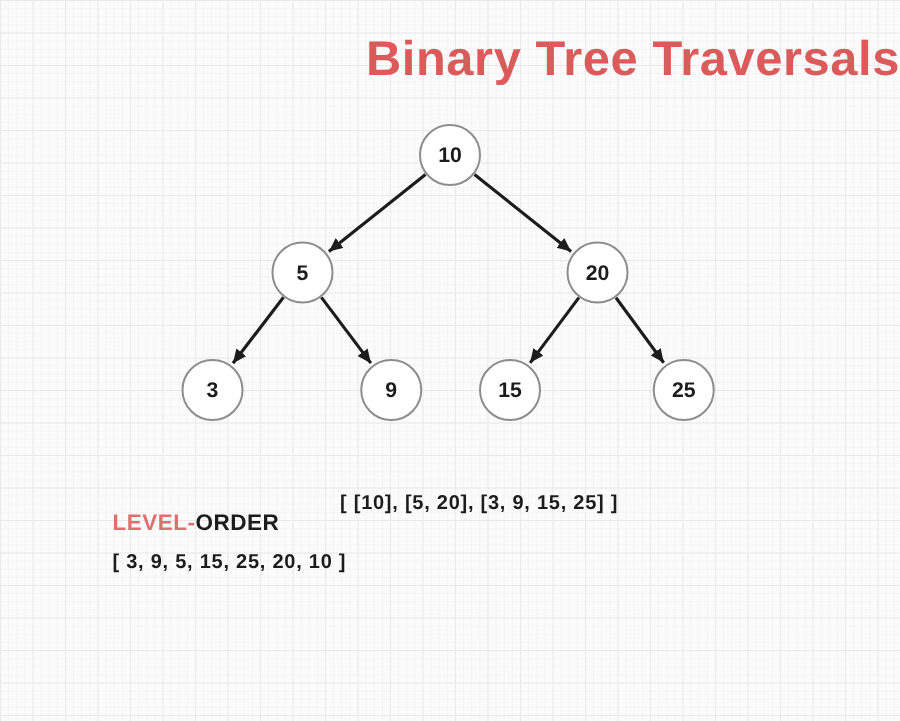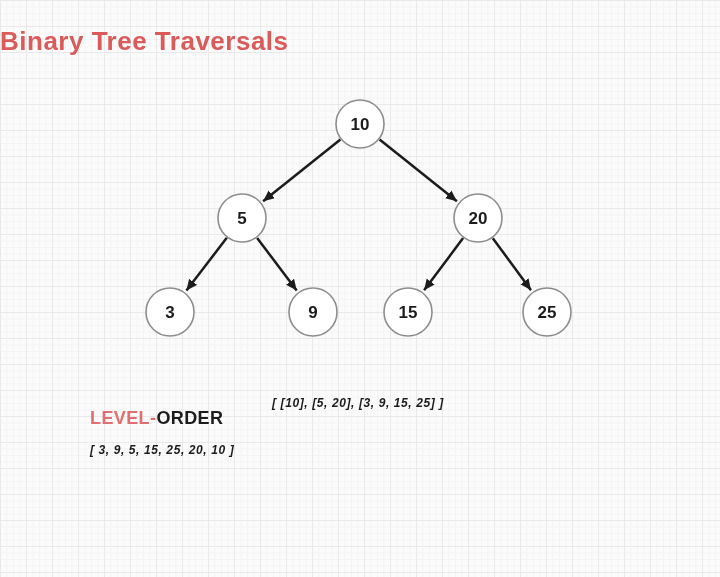--- a/index.html
+++ b/index.html
@@ -16,22 +16,22 @@
       linear-gradient(to right, #f4f4f4 1px, transparent 1px),
       linear-gradient(to bottom, #f4f4f4 1px, transparent 1px);
     background-size: 26px 26px, 26px 26px, 6.5px 6.5px, 6.5px 6.5px;
   }
   .title {
     position: absolute;
     top: 26px;
     left: 0;
     width: 100%;
     margin: 0;
-    text-align: left;
-    font-size: 26px;
+    text-align: right;
+    font-size: 39px;
     font-weight: bold;
     letter-spacing: 0.5px;
     color: #db5b5b;
   }
   .tree-svg {
     position: absolute;
     left: 0;
     top: 0;
     width: 720px;
     height: 577px;
@@ -52,23 +52,22 @@
     flex: 0 0 182px;
     font-size: 18px;
     font-weight: bold;
     letter-spacing: 0.4px;
     color: #1c1c1c;
     white-space: nowrap;
     margin-top: 32px;
   }
   .trav-label .accent { color: #e07070; }
   .trav-value {
-    font-size: 12px;
+    font-size: 16px;
     font-weight: bold;
-    font-style: italic;
     letter-spacing: 0.6px;
     color: #1c1c1c;
     white-space: nowrap;
   }
 </style>
 </head>
 <body>
 
 <div class="page">
 

